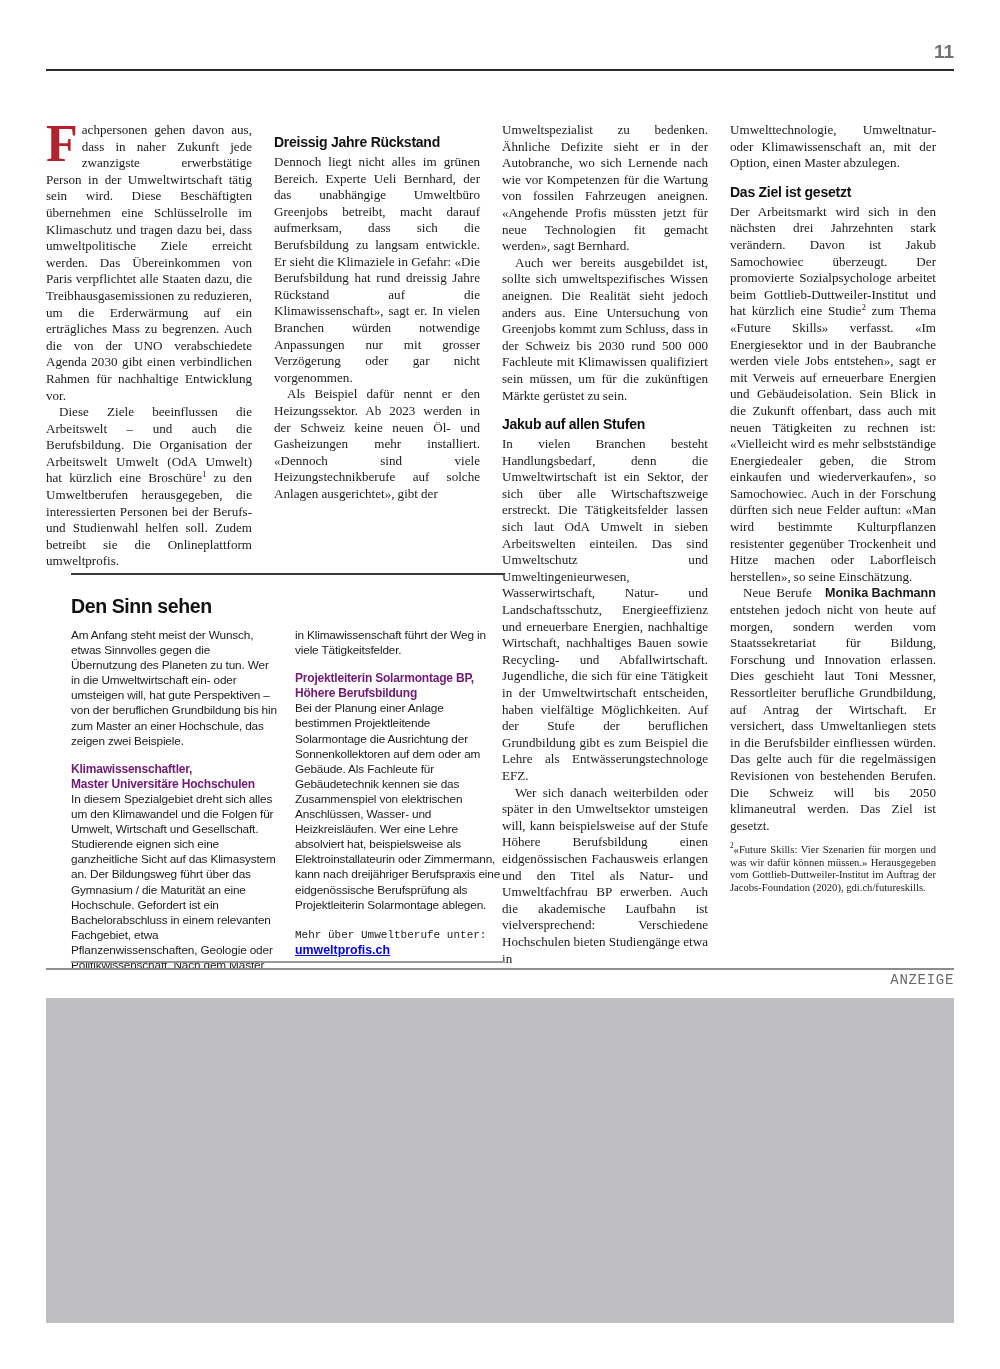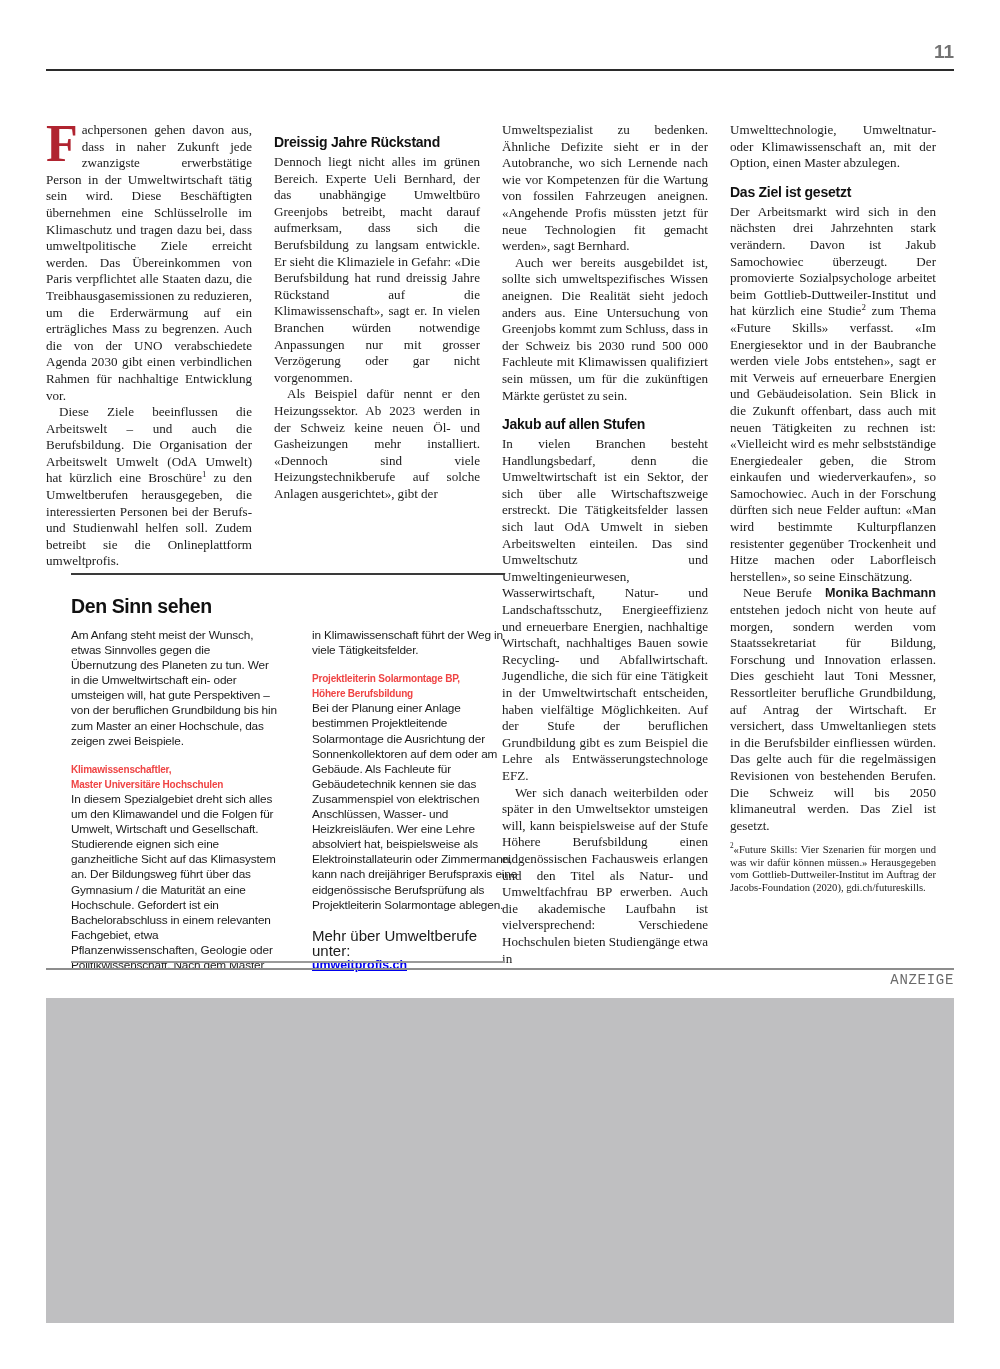--- a/index.html
+++ b/index.html
@@ -143,47 +143,47 @@
     font-weight: bold;
     font-size: 19.5px;
     line-height: 22px;
     margin: 0;
     padding-top: 22px;
     letter-spacing: -0.4px;
     color: #111;
   }
   .sidebox-cols {
     display: flex;
-    gap: 35px;
+    gap: 18px;
     margin-top: 11px;
   }
   .sidebox-col {
     width: 206px;
     flex: 0 0 206px;
   }
   p.sans {
     font-family: "Liberation Sans", sans-serif;
     font-size: 11.8px;
     line-height: 15.1px;
     margin: 0;
     color: #1b1b1b;
     letter-spacing: -0.15px;
   }
   h4.sanshead {
     font-family: "Liberation Sans", sans-serif;
     font-weight: bold;
-    font-size: 10px;
+    font-size: 12px;
     line-height: 15.1px;
     margin: 13px 0 0 0;
     letter-spacing: -0.2px;
-    color: #ef4444;
+    color: #701a75;
   }
   .more-label {
-    font-family: Liberation Sans, sans-serif;
-    font-size: 15px;
+    font-family: Liberation Mono, monospace;
+    font-size: 11px;
     line-height: 15.1px;
     margin: 15px 0 0 0;
   }
   .more-link {
     font-family: Liberation Sans, sans-serif;
     font-weight: bold;
     font-size: 12.4px;
     line-height: 15.1px;
     display: block;
   }

